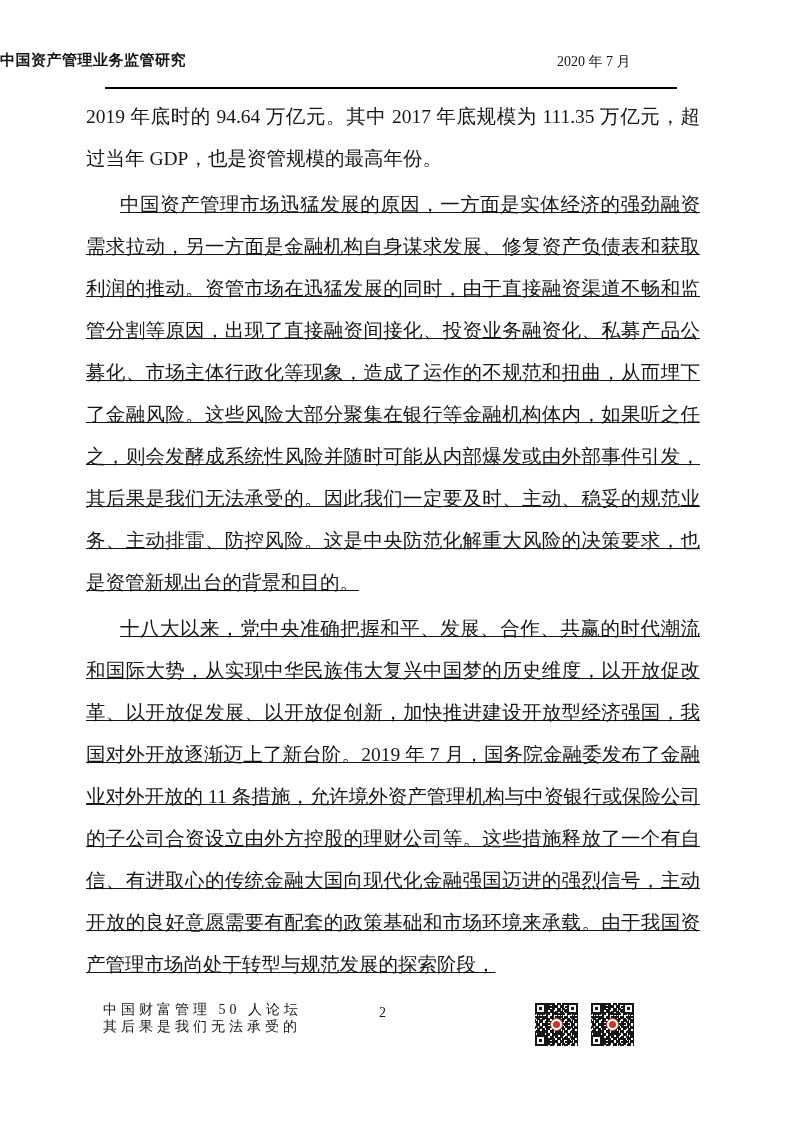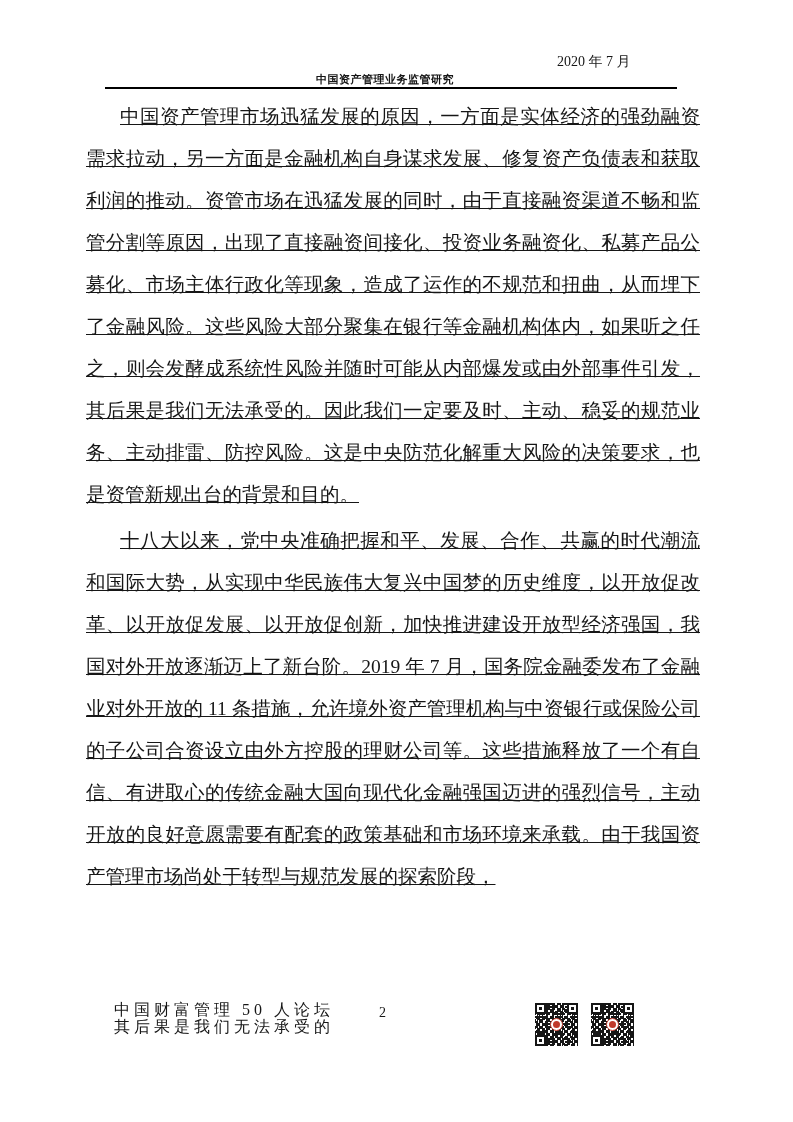--- a/index.html
+++ b/index.html
@@ -16,26 +16,24 @@
     font-family: "Liberation Serif", "DejaVu Serif", serif;
     overflow: hidden;
   }
 
   
   .header-title {
     position: absolute;
     left: 0;
     top: 51px;
     width: 770px;
-    text-align: center;
-    font-size: 11px;
+    font-size: 15px;
     font-weight: bold;
     letter-spacing: 0.5px;
     white-space: nowrap;
-    margin-top: 21px;
   }
   .header-date {
     position: absolute;
     left: 557px;
     top: 53px;
     font-size: 14px;
     white-space: nowrap;
   }
   .header-rule {
     position: absolute;
@@ -61,23 +59,23 @@
     margin: 0 0 4px 0;
   }
   .doc-body p.indent {
     text-indent: 34px;
     text-decoration: underline;
   }
 
   
   .footer-org {
     position: absolute;
-    left: 114px;
+    left: 103px;
     top: 1001px;
-    font-size: 16px;
+    font-size: 14px;
     line-height: 17px;
     letter-spacing: 4px;
     white-space: nowrap;
   }
   .footer-page {
     position: absolute;
     left: 379px;
     top: 1005px;
     font-size: 14px;
   }
@@ -134,20 +132,21 @@
 </head>
 <body>
 
 <div class="page">
 
   <div class="header-title">中国资产管理业务监管研究</div>
   <div class="header-date">2020 年 7 月</div>
   <div class="header-rule"></div>
 
   <div class="doc-body">
+    <p>2019 年底时的 94.64 万亿元。其中 2017 年底规模为 111.35 万亿元，超过当年 GDP，也是资管规模的最高年份。</p>
     <p class="indent">中国资产管理市场迅猛发展的原因，一方面是实体经济的强劲融资需求拉动，另一方面是金融机构自身谋求发展、修复资产负债表和获取利润的推动。资管市场在迅猛发展的同时，由于直接融资渠道不畅和监管分割等原因，出现了直接融资间接化、投资业务融资化、私募产品公募化、市场主体行政化等现象，造成了运作的不规范和扭曲，从而埋下了金融风险。这些风险大部分聚集在银行等金融机构体内，如果听之任之，则会发酵成系统性风险并随时可能从内部爆发或由外部事件引发，其后果是我们无法承受的。因此我们一定要及时、主动、稳妥的规范业务、主动排雷、防控风险。这是中央防范化解重大风险的决策要求，也是资管新规出台的背景和目的。</p>
     <p class="indent">十八大以来，党中央准确把握和平、发展、合作、共赢的时代潮流和国际大势，从实现中华民族伟大复兴中国梦的历史维度，以开放促改革、以开放促发展、以开放促创新，加快推进建设开放型经济强国，我国对外开放逐渐迈上了新台阶。2019 年 7 月，国务院金融委发布了金融业对外开放的 11 条措施，允许境外资产管理机构与中资银行或保险公司的子公司合资设立由外方控股的理财公司等。这些措施释放了一个有自信、有进取心的传统金融大国向现代化金融强国迈进的强烈信号，主动开放的良好意愿需要有配套的政策基础和市场环境来承载。由于我国资产管理市场尚处于转型与规范发展的探索阶段，</p>
   </div>
 
   <div class="footer-org">
     <div>中国财富管理 50 人论坛</div>
     <div>其后果是我们无法承受的</div>
   </div>
 
   <div class="footer-page">2</div>

